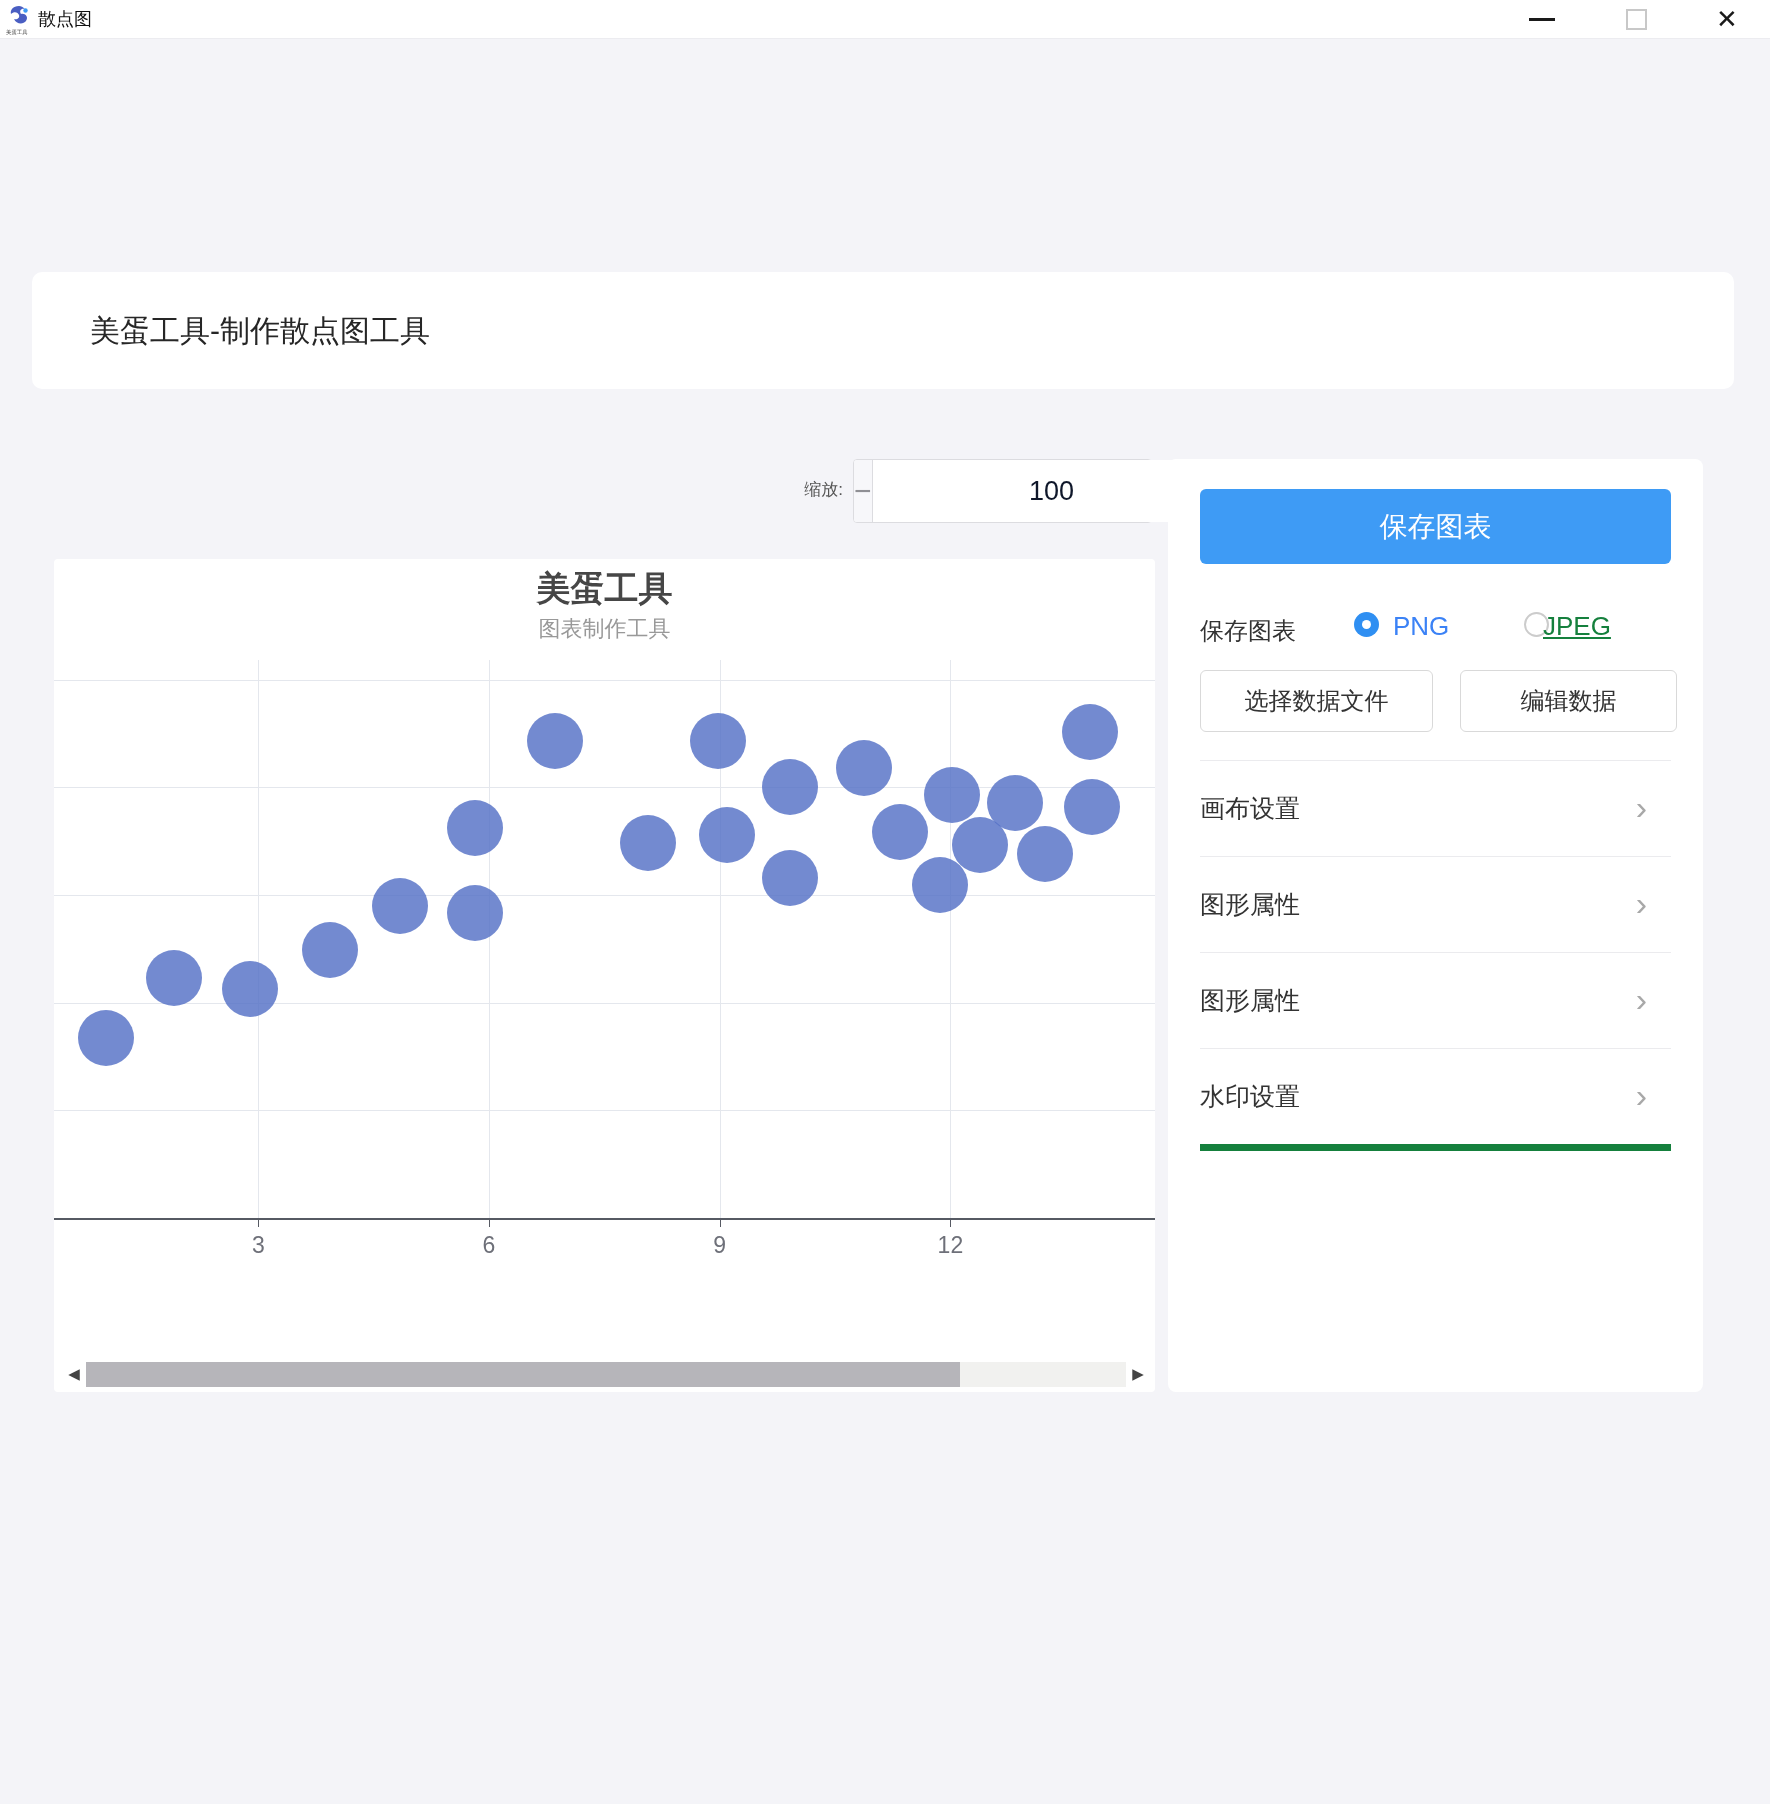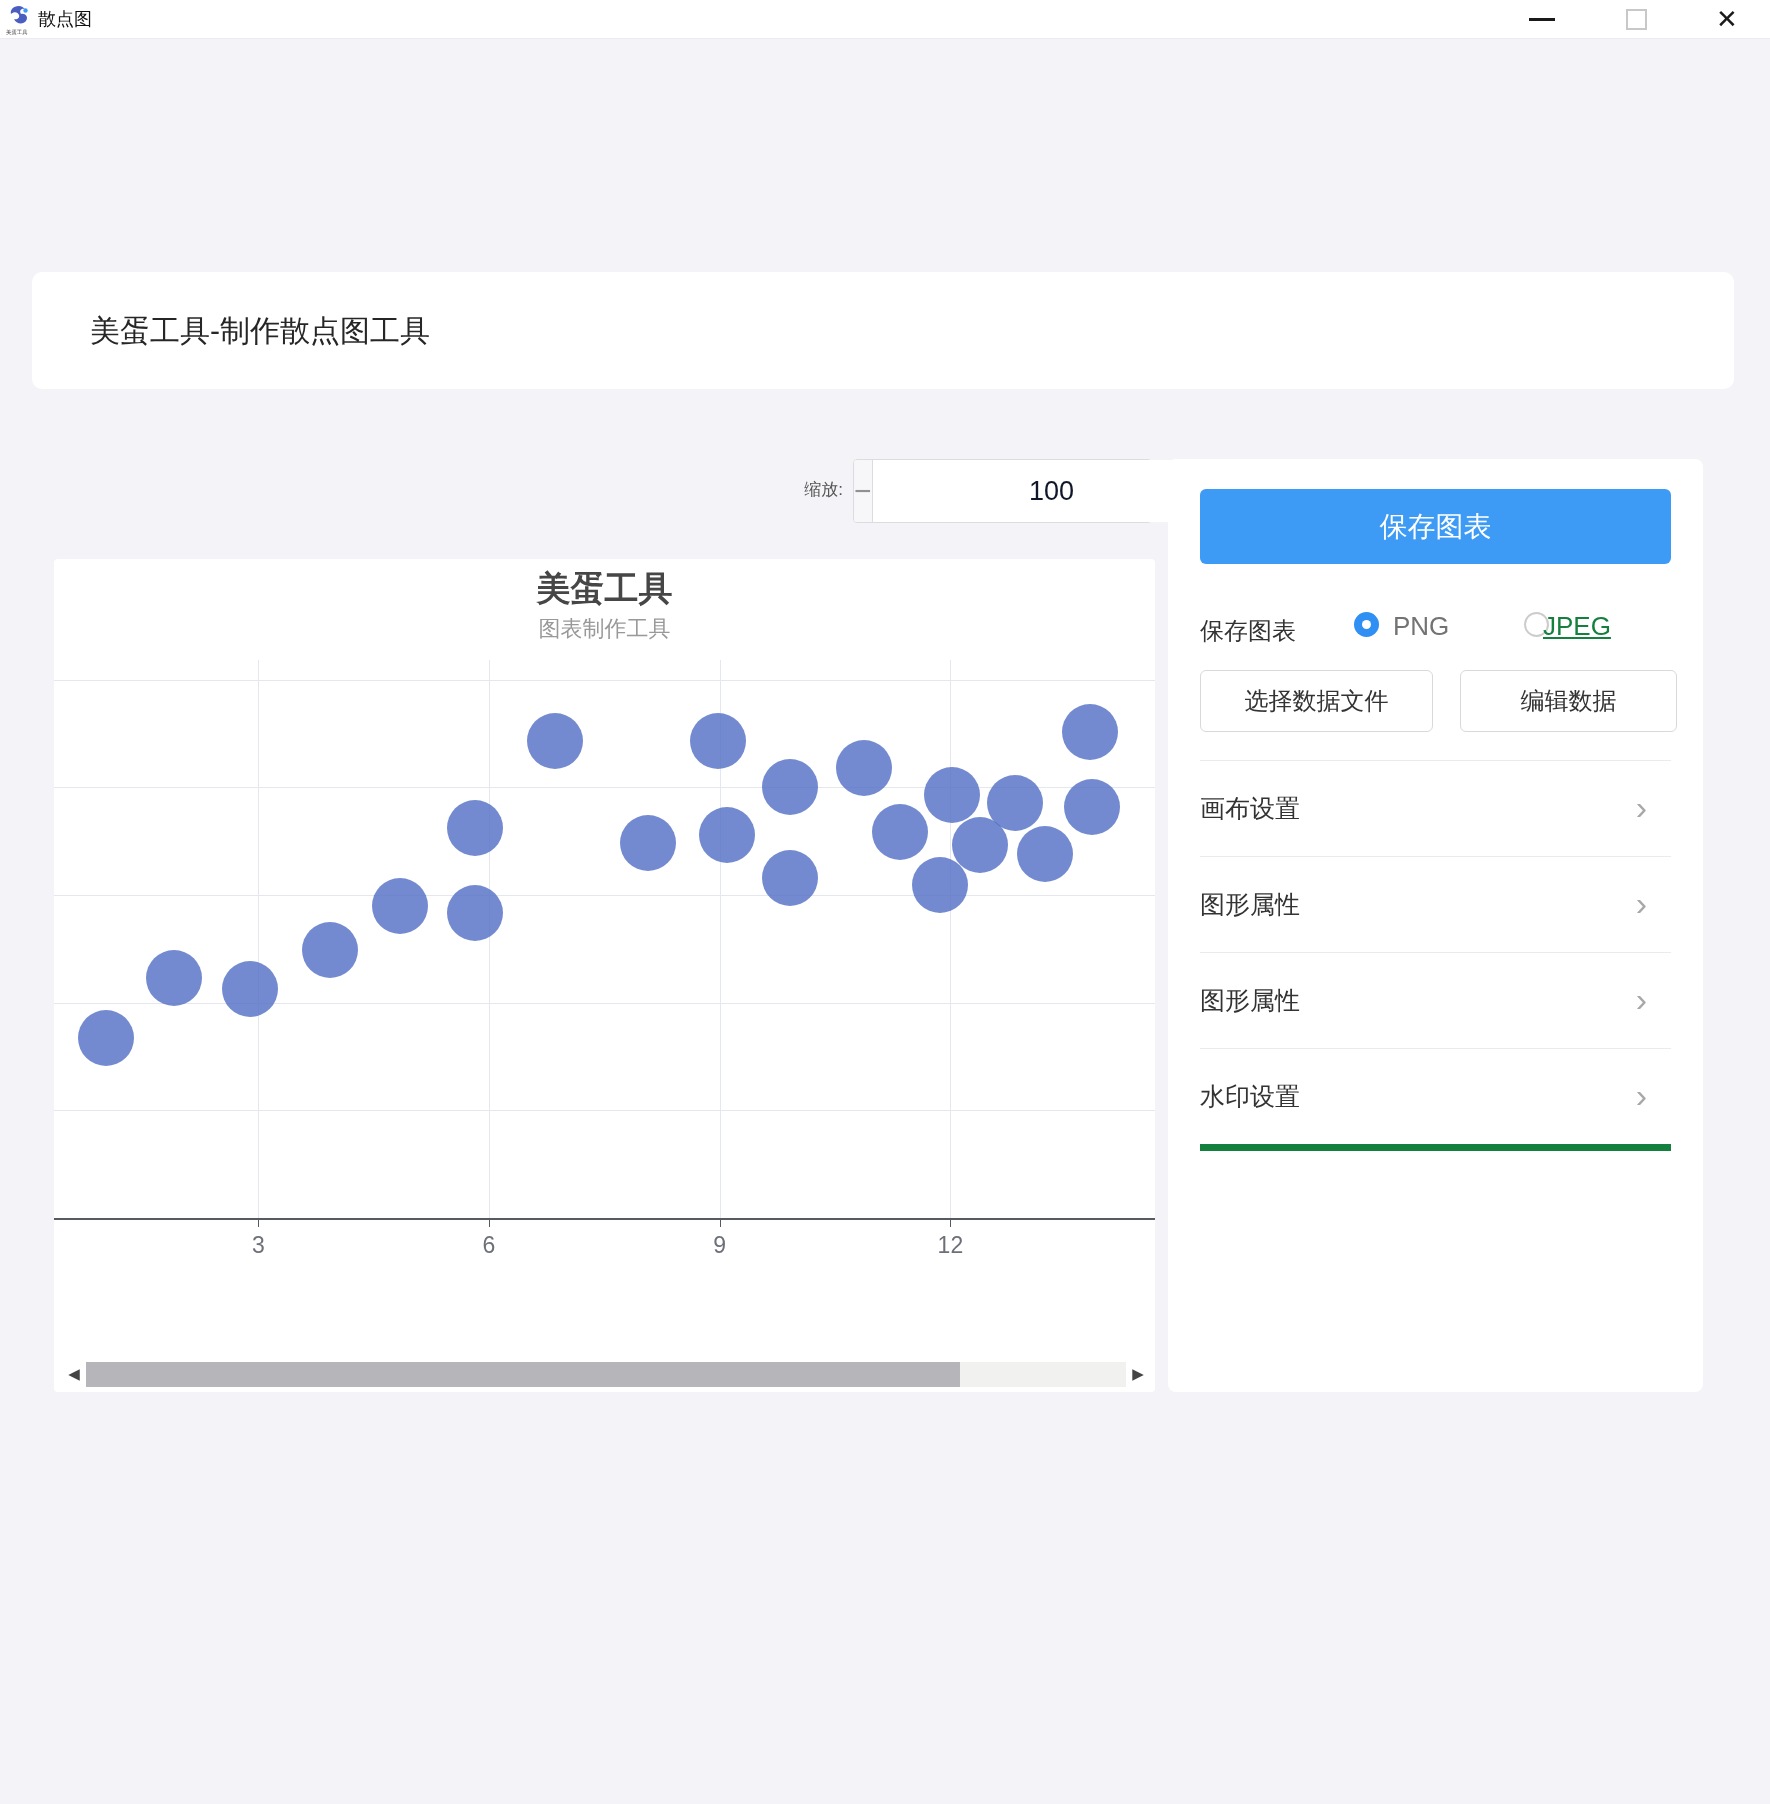--- a/index.html
+++ b/index.html
@@ -52,21 +52,21 @@
   .side-panel{position:absolute;left:1168px;top:459px;width:535px;height:933px;background:#fff;border-radius:8px;}
   .save-btn{position:absolute;left:32px;top:30px;width:471px;height:75px;background:#3e9bf5;border:none;border-radius:6px;color:#fff;font-size:28px;font-family:"Liberation Sans", sans-serif;}
   .filetype-label{position:absolute;left:32px;top:156px;font-size:24px;color:#333;}
   .radio{position:absolute;width:25px;height:25px;border-radius:50%;box-sizing:border-box;}
   .radio.checked{background:#2f8ff2;border:none;}
   .radio.checked::after{content:"";position:absolute;left:8px;top:8px;width:9px;height:9px;border-radius:50%;background:#fff;}
   .radio.unchecked{background:#fff;border:2px solid #ccc;}
   .radio-png{left:186px;top:153px;}
   .radio-jpeg{left:356px;top:153px;}
   .radio-label{position:absolute;top:152px;font-size:26px;}
-  .label-png{left:225px;color:#737373;}
+  .label-png{left:225px;color:#3b82f6;}
   .label-jpeg{left:375px;color:#15803d;text-decoration:underline;}
   .panel-btn{position:absolute;top:211px;height:62px;background:#fff;border:1px solid #d9d9d9;border-radius:6px;font-size:24px;color:#333;font-family:"Liberation Sans", sans-serif;}
   .btn-choose{left:32px;width:233px;}
   .btn-edit{left:292px;width:217px;}
   .settings-list{position:absolute;left:32px;top:301px;width:471px;}
   .settings-row{height:95px;border-top:1px solid #ebebee;position:relative;display:flex;align-items:center;}
   .settings-row:last-child{border-bottom:7px solid #15803d;}
   .settings-row .row-label{font-size:25px;color:#333;}
   .settings-row .chevron{position:absolute;right:24px;top:50%;transform:translateY(-54%);font-size:34px;color:#a8a8a8;font-weight:100;}
 </style>

